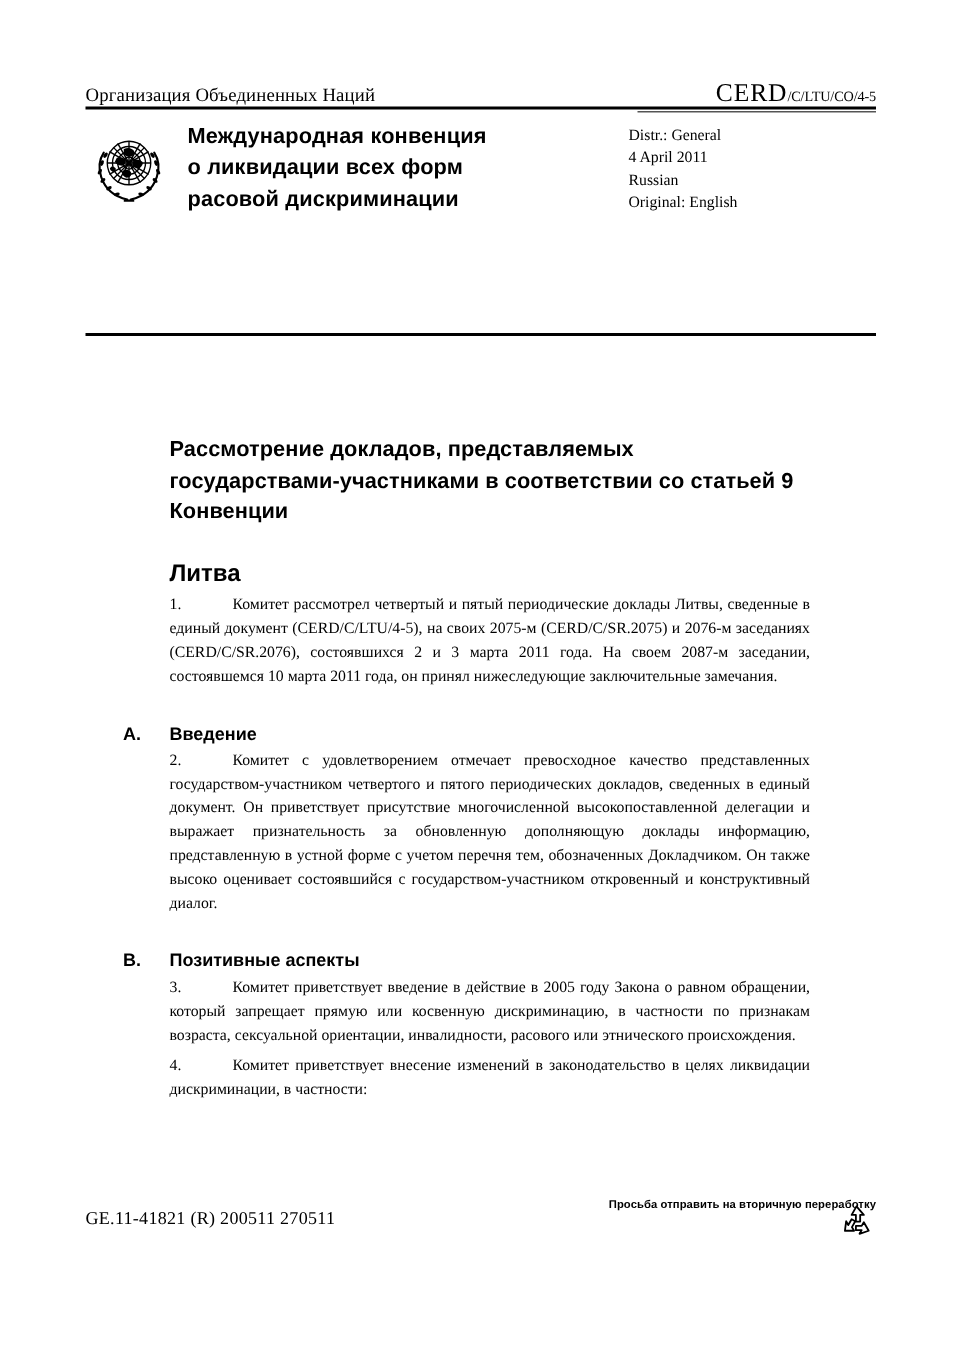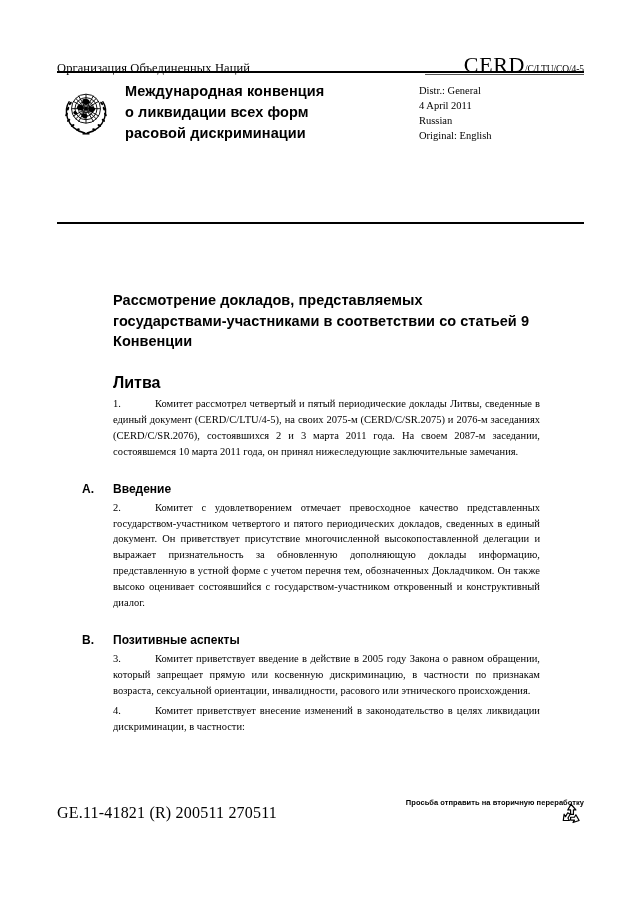--- a/index.html
+++ b/index.html
@@ -39,21 +39,21 @@
   .org-name {
     font-size: 12.5px;
     letter-spacing: 0.1px;
     white-space: nowrap;
   }
   .symbol {
     white-space: nowrap;
     text-align: right;
   }
   .symbol-main {
-    font-size: 22px;
+    font-size: 17px;
     letter-spacing: 0.6px;
     font-family: Liberation Serif, serif;
   }
   .symbol-sub {
     font-size: 9.5px;
     letter-spacing: -0.1px;
   }
 
   .rule-thick {
     position: absolute;
@@ -199,21 +199,21 @@
   .footer {
     position: absolute;
     left: 57px;
     top: 798px;
     width: 527px;
     display: flex;
     align-items: center;
     justify-content: space-between;
   }
   .job-number {
-    font-size: 16px;
+    font-size: 12px;
     letter-spacing: 0.2px;
     white-space: nowrap;
   }
   .recycle {
     display: flex;
     align-items: flex-end;
     white-space: nowrap;
     flex-direction: column;
   }
   .recycle-text {

